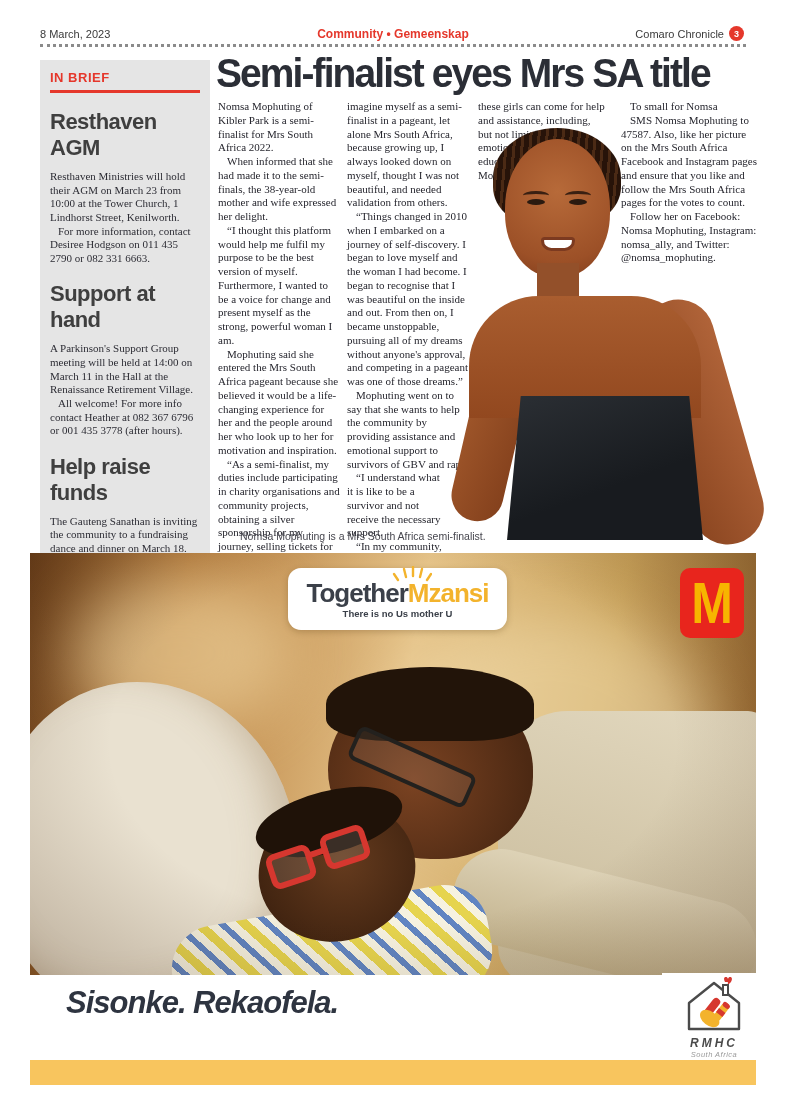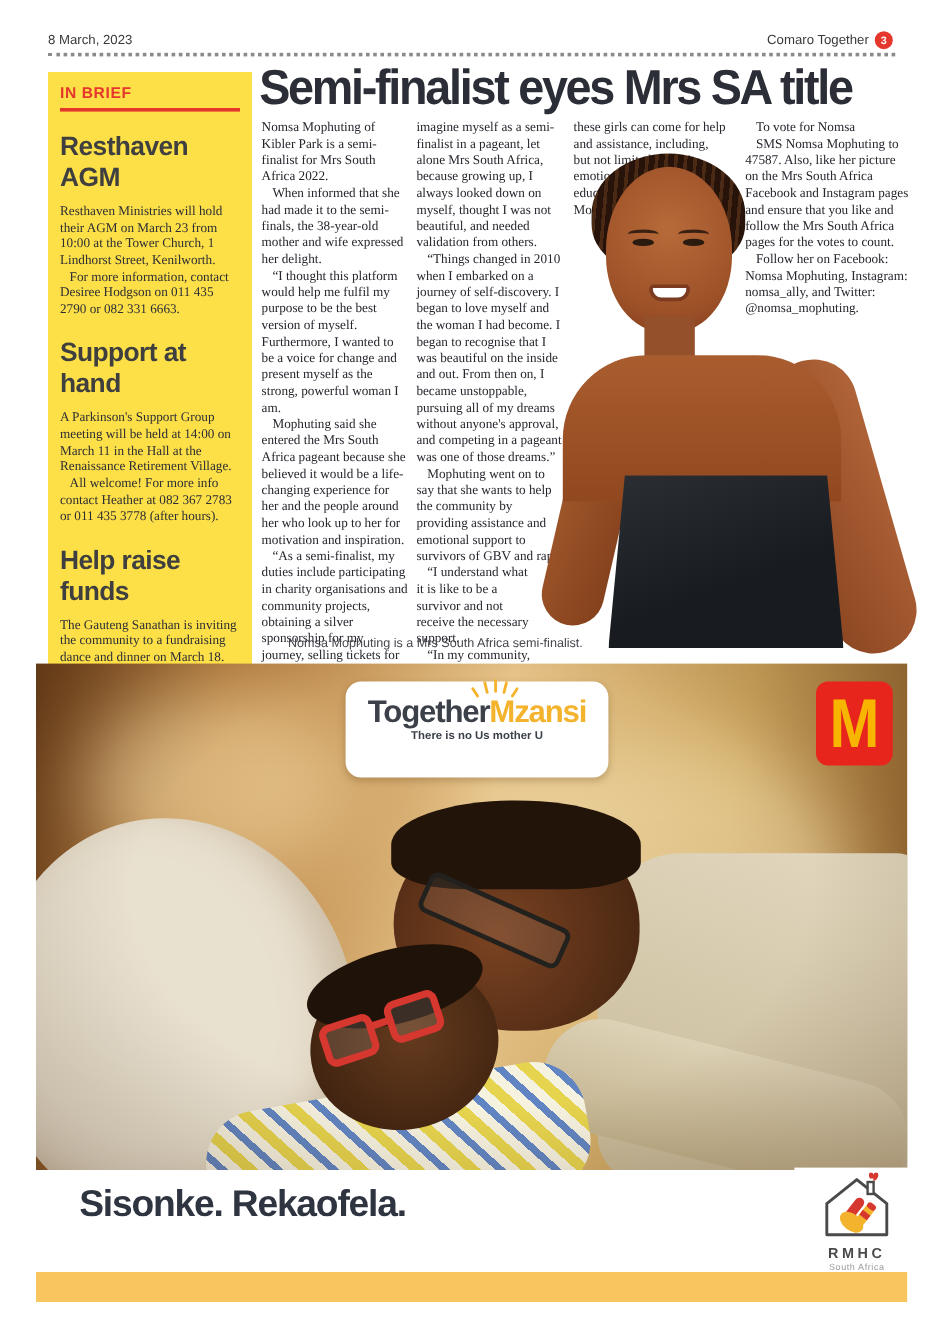--- a/index.html
+++ b/index.html
@@ -8,21 +8,21 @@
   #page { position:relative; width:786px; height:1113px; margin:0 auto; background:#fff; overflow:hidden; }
 
   
   .hdr-date { position:absolute; left:40px; top:28px; font-size:11px; color:#3a3a3a; }
   .hdr-section { position:absolute; left:0; right:0; top:27px; text-align:center; font-size:12px; font-weight:600; color:#e5372b; }
   .hdr-mast { position:absolute; right:62px; top:28px; font-size:11px; color:#3a3a3a; }
   .hdr-badge { position:absolute; right:42px; top:26px; width:15px; height:15px; border-radius:50%; background:#e5372b; color:#fff; font-size:9px; font-weight:bold; display:flex; align-items:center; justify-content:center; }
   .hdr-rule { position:absolute; left:40px; right:40px; top:44px; border-bottom:3px dotted #8b8b8b; }
 
   
-  .brief { position:absolute; left:40px; top:60px; width:170px; height:568px; background:#fde047; padding:10px 10px; overflow:hidden; }
+  .brief { position:absolute; left:40px; top:60px; width:170px; height:568px; background:#e5e5e5; padding:10px 10px; overflow:hidden; }
   .brief-label { color:#e5372b; font-size:13px; font-weight:800; letter-spacing:.5px; }
   .brief-rule { height:3px; background:#e5372b; margin:5px 0 2px; }
   .brief-title { font-size:22px; font-weight:700; color:#3f3f3f; letter-spacing:-.5px; margin:16px 0 9px; }
   .brief-body { font-family:"Liberation Serif", serif; font-size:11px; line-height:1.24; color:#2d2d35; }
   .brief-body p { margin:0; text-indent:8px; }
   .brief-body p:first-child { text-indent:0; }
 
   
   .headline { position:absolute; left:216px; top:50px; width:548px; font-size:41px; font-weight:800; letter-spacing:-2px; color:#2b2e36; white-space:nowrap; transform:scaleX(.95); transform-origin:left; }
   .col { position:absolute; top:100px; font-family:"Liberation Serif", serif; font-size:11px; line-height:1.25; color:#26262e; }
@@ -65,63 +65,64 @@
   .dad-glasses { position:absolute; left:318px; top:196px; width:128px; height:36px; border:4px solid #23211e; border-radius:8px; transform:rotate(24deg); background:rgba(255,255,255,.08); }
   .kid-head { position:absolute; left:228px; top:248px; width:158px; height:140px; border-radius:50%; background:radial-gradient(circle at 55% 45%,#653b1e,#402310 78%); transform:rotate(-16deg); }
   .kid-hair { position:absolute; left:224px; top:238px; width:150px; height:62px; border-radius:50%; background:#1f1208; transform:rotate(-14deg); }
   .kg { position:absolute; width:46px; height:36px; border:6px solid #d6372f; border-radius:9px; background:rgba(255,255,255,.12); }
   .kg1 { left:238px; top:296px; transform:rotate(-18deg); }
   .kg2 { left:292px; top:276px; transform:rotate(-18deg); }
   .kg-bridge { position:absolute; left:280px; top:296px; width:18px; height:6px; background:#d6372f; transform:rotate(-18deg); }
   .kid-shirt { position:absolute; left:142px; top:352px; width:320px; height:110px; border-radius:44px; transform:rotate(-10deg); background:repeating-linear-gradient(52deg,#e6d44e 0 9px,#f6f2e0 9px 17px,#6185c2 17px 23px,#f6f2e0 23px 31px); }
   .ad-vignette { position:absolute; inset:0; background:radial-gradient(ellipse at 50% 45%,rgba(0,0,0,0) 55%,rgba(60,30,5,.25) 100%); }
 
-  .tm-box { position:absolute; left:258px; top:15px; width:219px; height:80px; background:#fff; border-radius:13px; text-align:center; padding-top:12px; box-shadow:0 2px 6px rgba(80,50,10,.25); }
+  .tm-box { position:absolute; left:258px; top:15px; width:219px; height:62px; background:#fff; border-radius:13px; text-align:center; padding-top:12px; box-shadow:0 2px 6px rgba(80,50,10,.25); }
   .tm-line { font-size:26px; font-weight:800; letter-spacing:-1px; line-height:1; }
   .tm-together { color:#3b4049; }
   .tm-mzansi { color:#f3b32c; }
   .tm-tag { font-size:9.5px; font-weight:600; color:#3b4049; margin-top:2px; }
   .tm-rays { position:absolute; left:104px; top:-2px; }
   .mcd { position:absolute; left:650px; top:15px; width:64px; height:70px; background:#e8251d; border-radius:10px; display:flex; align-items:center; justify-content:center; }
   .mcd span { color:#f7b500; font-size:50px; font-weight:800; line-height:1; transform:scaleY(1.15); }
 
-  .ad-strip { position:absolute; left:0; right:0; top:422px; height:70px; background:#fff; }
+  .ad-strip { position:absolute; left:0; right:0; top:422px; height:70px; background:#fff;font-style:italic; }
   .ad-headline { position:absolute; left:36px; top:10px; font-size:31px; font-weight:800; letter-spacing:-1px; color:#2e3440; }
   .ad-follow { position:absolute; left:36px; top:53px; font-size:16px; font-weight:600; color:#f5bd4e; }
   .rmhc { position:absolute; left:632px; top:-2px; width:104px; text-align:center; background:#fff; padding:4px 0 2px; }
   .rmhc-label { font-size:12px; font-weight:700; letter-spacing:3px; color:#4a4a4a; margin-top:1px; }
   .rmhc-sub { font-size:7.5px; color:#9a9a9a; letter-spacing:.5px; }
   .ad-bar { position:absolute; left:0; right:0; top:507px; height:25px; background:#f8c55e; }
 </style>
 </head>
 <body>
 
 <div id="page">
 
   <div class="hdr-date">8 March, 2023</div>
-  <div class="hdr-mast">Comaro Together</div>
+  <div class="hdr-section">Community • Gemeenskap</div>
+  <div class="hdr-mast">Comaro Chronicle</div>
   <div class="hdr-badge">3</div>
   <div class="hdr-rule"></div>
 
   <div class="brief">
     <div class="brief-label">IN BRIEF</div>
     <div class="brief-rule"></div>
 
     <div>
       <div class="brief-title">Resthaven AGM</div>
       <div class="brief-body">
           <p>Resthaven Ministries will hold their AGM on March 23 from 10:00 at the Tower Church, 1 Lindhorst Street, Kenilworth.</p>
           <p>For more information, contact Desiree Hodgson on 011 435 2790 or 082 331 6663.</p>
         </div>
     </div>
     <div>
       <div class="brief-title">Support at hand</div>
       <div class="brief-body">
           <p>A Parkinson's Support Group meeting will be held at 14:00 on March 11 in the Hall at the Renaissance Retirement Village.</p>
-          <p>All welcome! For more info contact Heather at 082 367 2783 or 011 435 3778 (after hours).</p>
+          <p>All welcome! For more info contact Heather at 082 367 6796 or 001 435 3778 (after hours).</p>
         </div>
     </div>
     <div>
       <div class="brief-title">Help raise funds</div>
       <div class="brief-body">
           <p>The Gauteng Sanathan is inviting the community to a fundraising dance and dinner on March 18.</p>
         </div>
     </div>
   </div>
 
@@ -161,21 +162,21 @@
       </div>
     <div class="narrow">
         <p>“I understand what it is like to be a survivor and not receive the necessary support.</p>
         <p>“In my community, I want to groom, inspire, coach, and help girls and women. This includes taking on young girls and women, particularly those who do not have the support of their parents in terms of guidance as they grow up. Soon, I hope to build a safe haven where</p>
       </div>
   </div>
   <div id="col3" class="col noindent-first">
       <p>these girls can come for help and assistance, including, but not limited to, their emotional well-being and educational issues,” said Mophuting.</p>
     </div>
   <div id="col4" class="col">
-      <p>To vote for Nomsa</p>
+      <p>To small for Nomsa</p>
       <p>SMS Nomsa Mophuting to 47587. Also, like her picture on the Mrs South Africa Facebook and Instagram pages and ensure that you like and follow the Mrs South Africa pages for the votes to count.</p>
       <p>Follow her on Facebook: Nomsa Mophuting, Instagram: nomsa_ally, and Twitter: @nomsa_mophuting.</p>
     </div>
 
   <div class="caption">Nomsa Mophuting is a Mrs South Africa semi-finalist.</div>
 
   <div class="ad">
     <div class="ad-photo">
       <div class="glow g1"></div>
       <div class="glow g2"></div>

